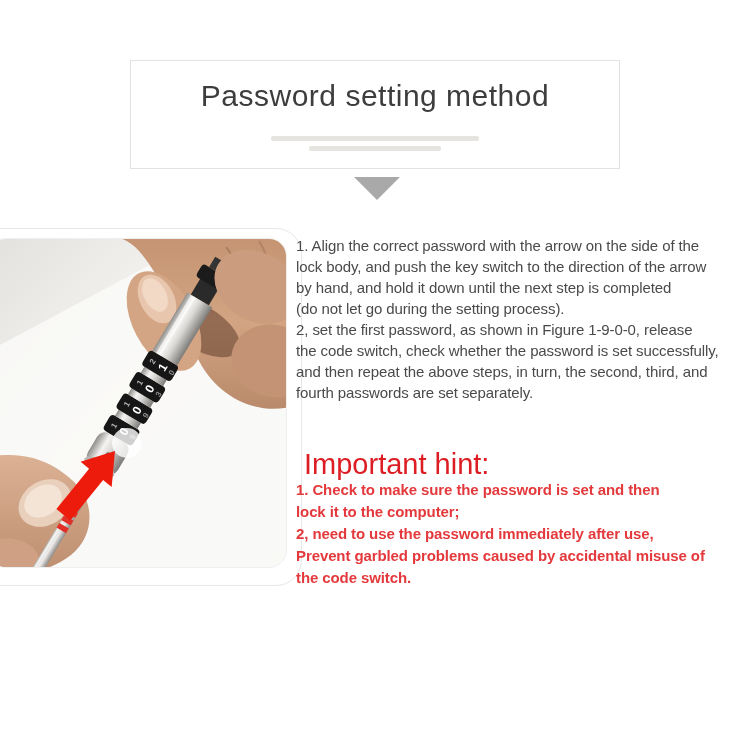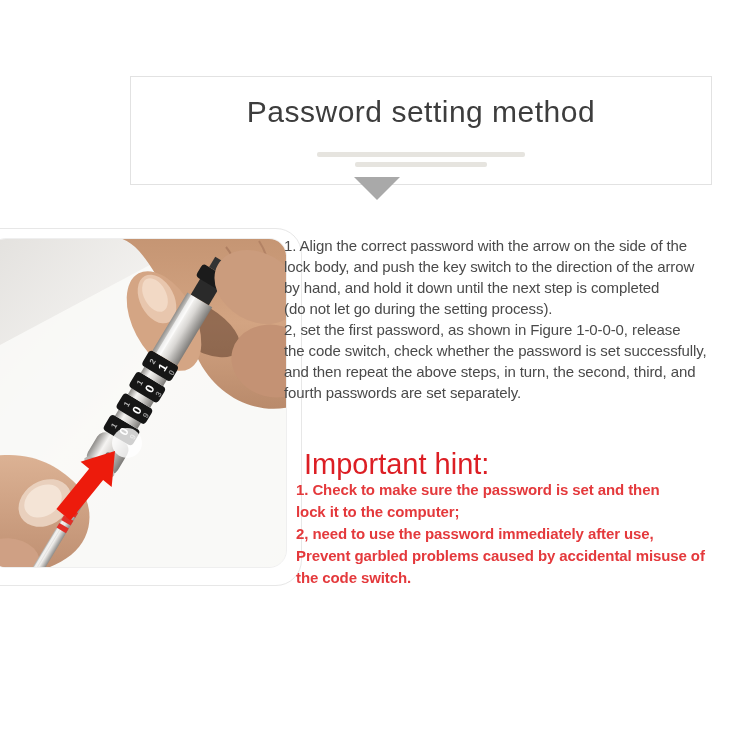--- a/index.html
+++ b/index.html
@@ -1,35 +1,35 @@
 <!DOCTYPE html>
 <html><head>
 <meta charset="utf-8">
 <style>
   html,body{margin:0;padding:0;background:#fff;}
   #stage{position:relative;width:750px;height:750px;background:#ffffff;overflow:hidden;
          font-family:"Liberation Sans", sans-serif;}
-  .header-box{position:absolute;left:130px;top:76px;width:582px;height:109px;
+  .header-box{position:absolute;left:130px;top:60px;width:490px;height:109px;
               background:#ffffff;border:1px solid #e2e2e2;box-sizing:border-box;}
   .page-title{margin:0;padding-top:18px;text-align:center;font-size:30px;font-weight:400;
               color:#3d3d3d;letter-spacing:0.5px;white-space:pre;}
   .fineprint-wrap{margin-top:23px;}
   .fineprint-line{height:5px;background:#e6e4df;border-radius:2px;margin:0 auto 5px auto;}
   .fp1{width:208px;}
   .fp2{width:132px;}
   .down-triangle{position:absolute;left:354px;top:177px;width:0;height:0;
                  border-left:23px solid transparent;border-right:23px solid transparent;
                  border-top:23px solid #a9a9a9;}
   .photo-card{position:absolute;left:-30px;top:228px;width:332px;height:358px;
               border:1px solid #e7e7e7;border-radius:26px;background:#fff;box-sizing:border-box;}
   .photo-frame{position:absolute;left:-12px;top:238px;width:299px;height:330px;
                border:1px solid #efefef;border-radius:18px;overflow:hidden;box-sizing:border-box;}
   .photo-frame svg{display:block;}
   .pre{white-space:pre;margin:0;}
-  .steps-block{position:absolute;left:284px;top:235px;font-size:15px;line-height:21px;
+  .steps-block{position:absolute;left:296px;top:235px;font-size:15px;line-height:21px;
                color:#4a4a4a;letter-spacing:-0.1px;}
   .hint-heading{position:absolute;left:296px;top:440px;margin:8px;font-size:29px;font-weight:400;
                 color:#dc1e24;white-space:pre;}
   .hint-body{position:absolute;left:296px;top:479px;font-size:15px;line-height:22px;
              color:#e4393c;letter-spacing:-0.1px;font-weight:bold;}
   .dial-digit{font-family:"Liberation Sans", sans-serif;font-weight:bold;}
 </style>
 </head>
 <body>
 
@@ -145,21 +145,21 @@
         <polygon points="0,0 -30,-20 -30,-9 -82,-9 -82,9 -30,9 -30,20" fill="#ed1b0c"></polygon>
       </g>
     </svg>
   </div>
 
   <div class="steps-block">
     <p class="pre">1. Align the correct password with the arrow on the side of the
 lock body, and push the key switch to the direction of the arrow
 by hand, and hold it down until the next step is completed
 (do not let go during the setting process).</p>
-    <p class="pre">2, set the first password, as shown in Figure 1-0-0-0, release
+    <p class="pre">2, set the first password, as shown in Figure 1-9-0-0, release
 the code switch, check whether the password is set successfully,
 and then repeat the above steps, in turn, the second, third, and
 fourth passwords are set separately.</p>
   </div>
 
   <h2 class="hint-heading">Important hint:</h2>
   <div class="hint-body">
     <p class="pre">1. Check to make sure the password is set and then
 lock it to the computer;
 2, need to use the password immediately after use,

